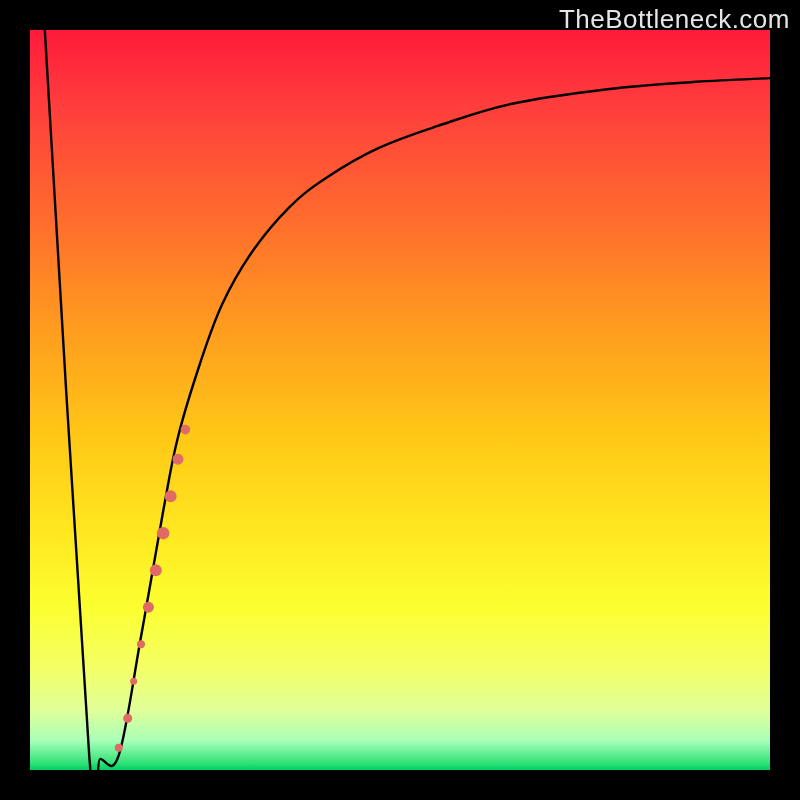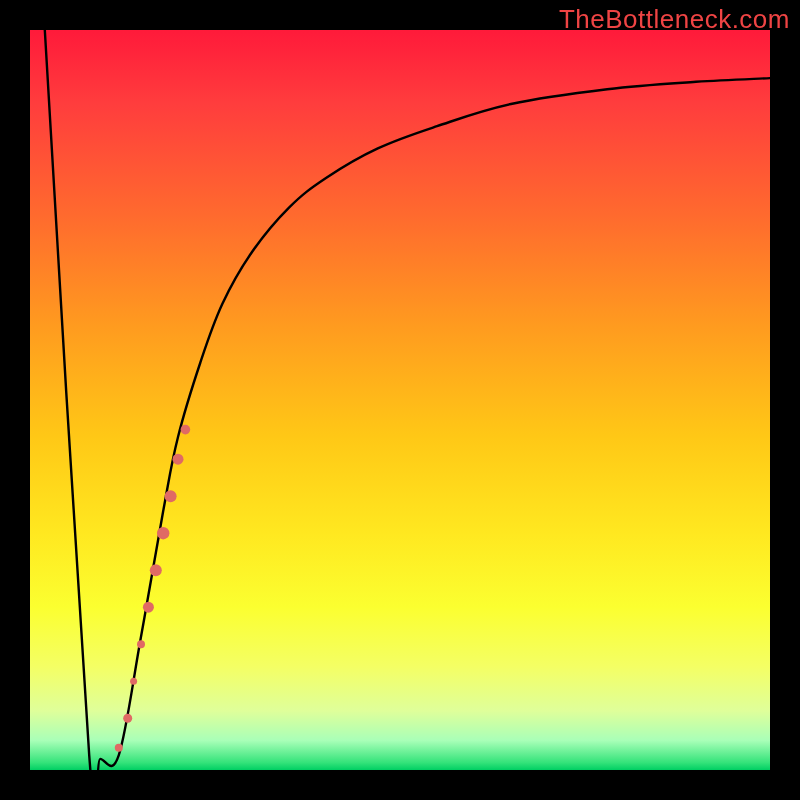--- a/index.html
+++ b/index.html
@@ -14,21 +14,21 @@
   .frame {
     position: relative;
     width: 800px;
     height: 800px;
     background: #000;
   }
   .watermark {
     position: absolute;
     top: 4px;
     right: 10px;
-    color: #ef4444;
+    color: #e5e5e5;
     font-size: 26px;
     font-weight: 500;
     letter-spacing: 0.5px;
     z-index: 30;
   }
   .plot-area {
     position: absolute;
     left: 30px;
     top: 30px;
     width: 740px;

